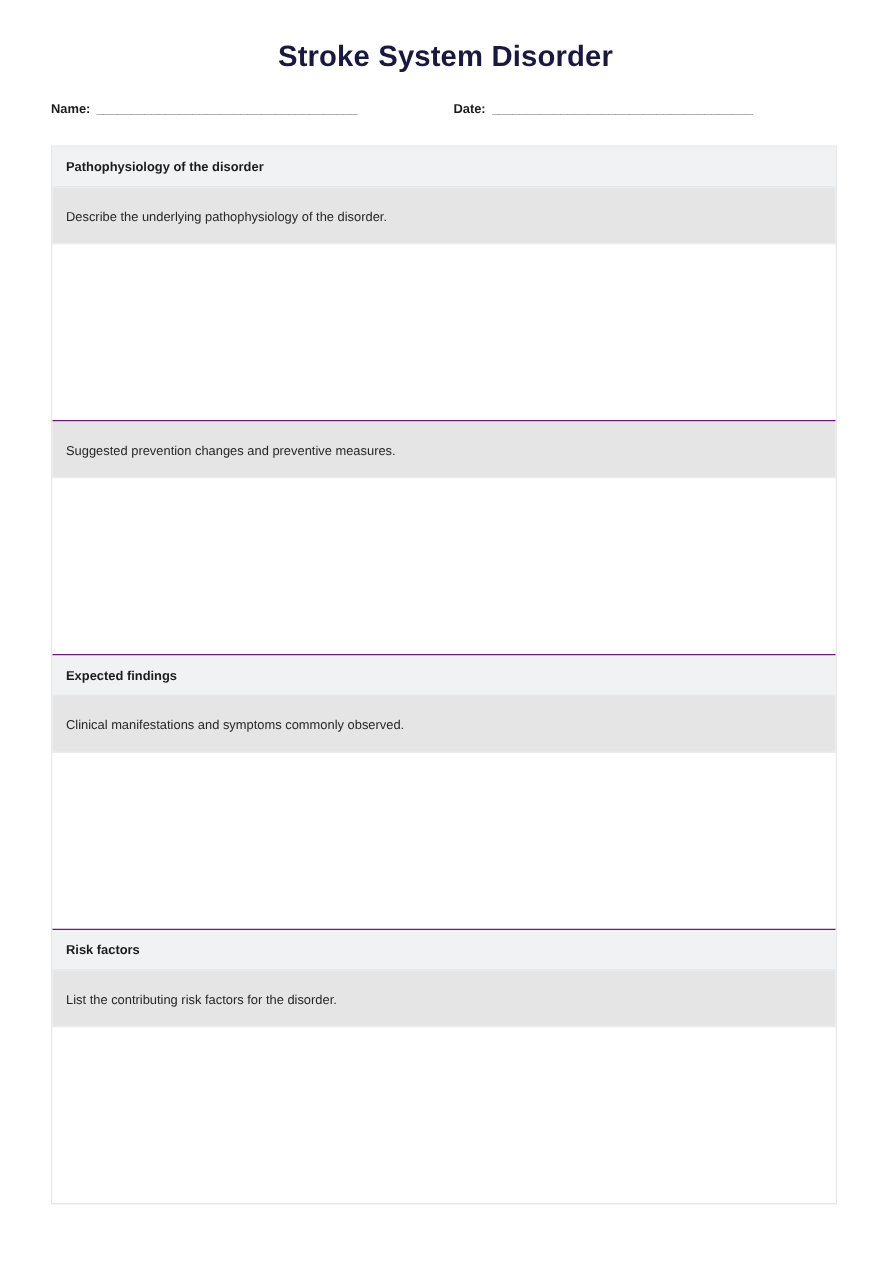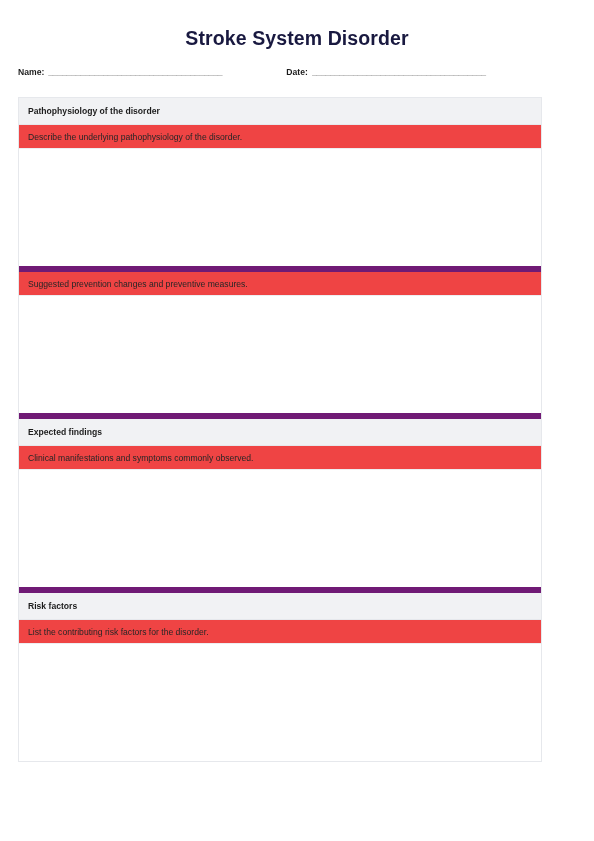--- a/index.html
+++ b/index.html
@@ -15,21 +15,21 @@
     color: #222222;
     overflow: hidden;
   }
 
   .page {
     position: absolute;
     left: 0; top: 0;
     width: 594px;
     height: 841px;
     box-sizing: border-box;
-    padding: 0 18px;
+    padding: 0 34px;
   }
 
   
   .doc-title {
     margin: 0;
     padding-top: 27px;
     text-align: center;
     font-size: 19.5px;
     font-weight: bold;
     letter-spacing: 0.1px;
@@ -71,45 +71,45 @@
   .meta-rule.date-rule { width: 218px; }
 
   
   .sections {
     margin-top: 20px;
     border: 1px solid #e6e8ec;
     border-bottom: 1px solid #e6e8ec;
     box-sizing: border-box;
     width: 524px;
   }
-  .section { border-bottom: 6px solid #701a75; }
+  .section { border-bottom: 1px solid #701a75; }
   .section:last-child { border-bottom: none; }
 
   .section-header {
     background: #f1f2f4;
     padding: 8px 9px 8px 9px;
     font-size: 8.6px;
     font-weight: bold;
     color: #1c1c1c;
     border-bottom: 1px solid #e6e8ec;
     box-sizing: border-box;
     height: 27px;
     display: flex;
     align-items: center;
   }
 
   .section-prompt {
-    background: #ef4444;
+    background: #e5e5e5;
     padding: 8px 9px;
     font-size: 8.6px;
     font-weight: normal;
     color: #262626;
     border-bottom: 1px solid #edeef1;
     box-sizing: border-box;
-    height: 24px;
+    height: 38px;
     display: flex;
     align-items: center;
     text-align: center;
   }
 
   .section-answer {
     background: #ffffff;
     height: 117px;
     box-sizing: border-box;
   }

